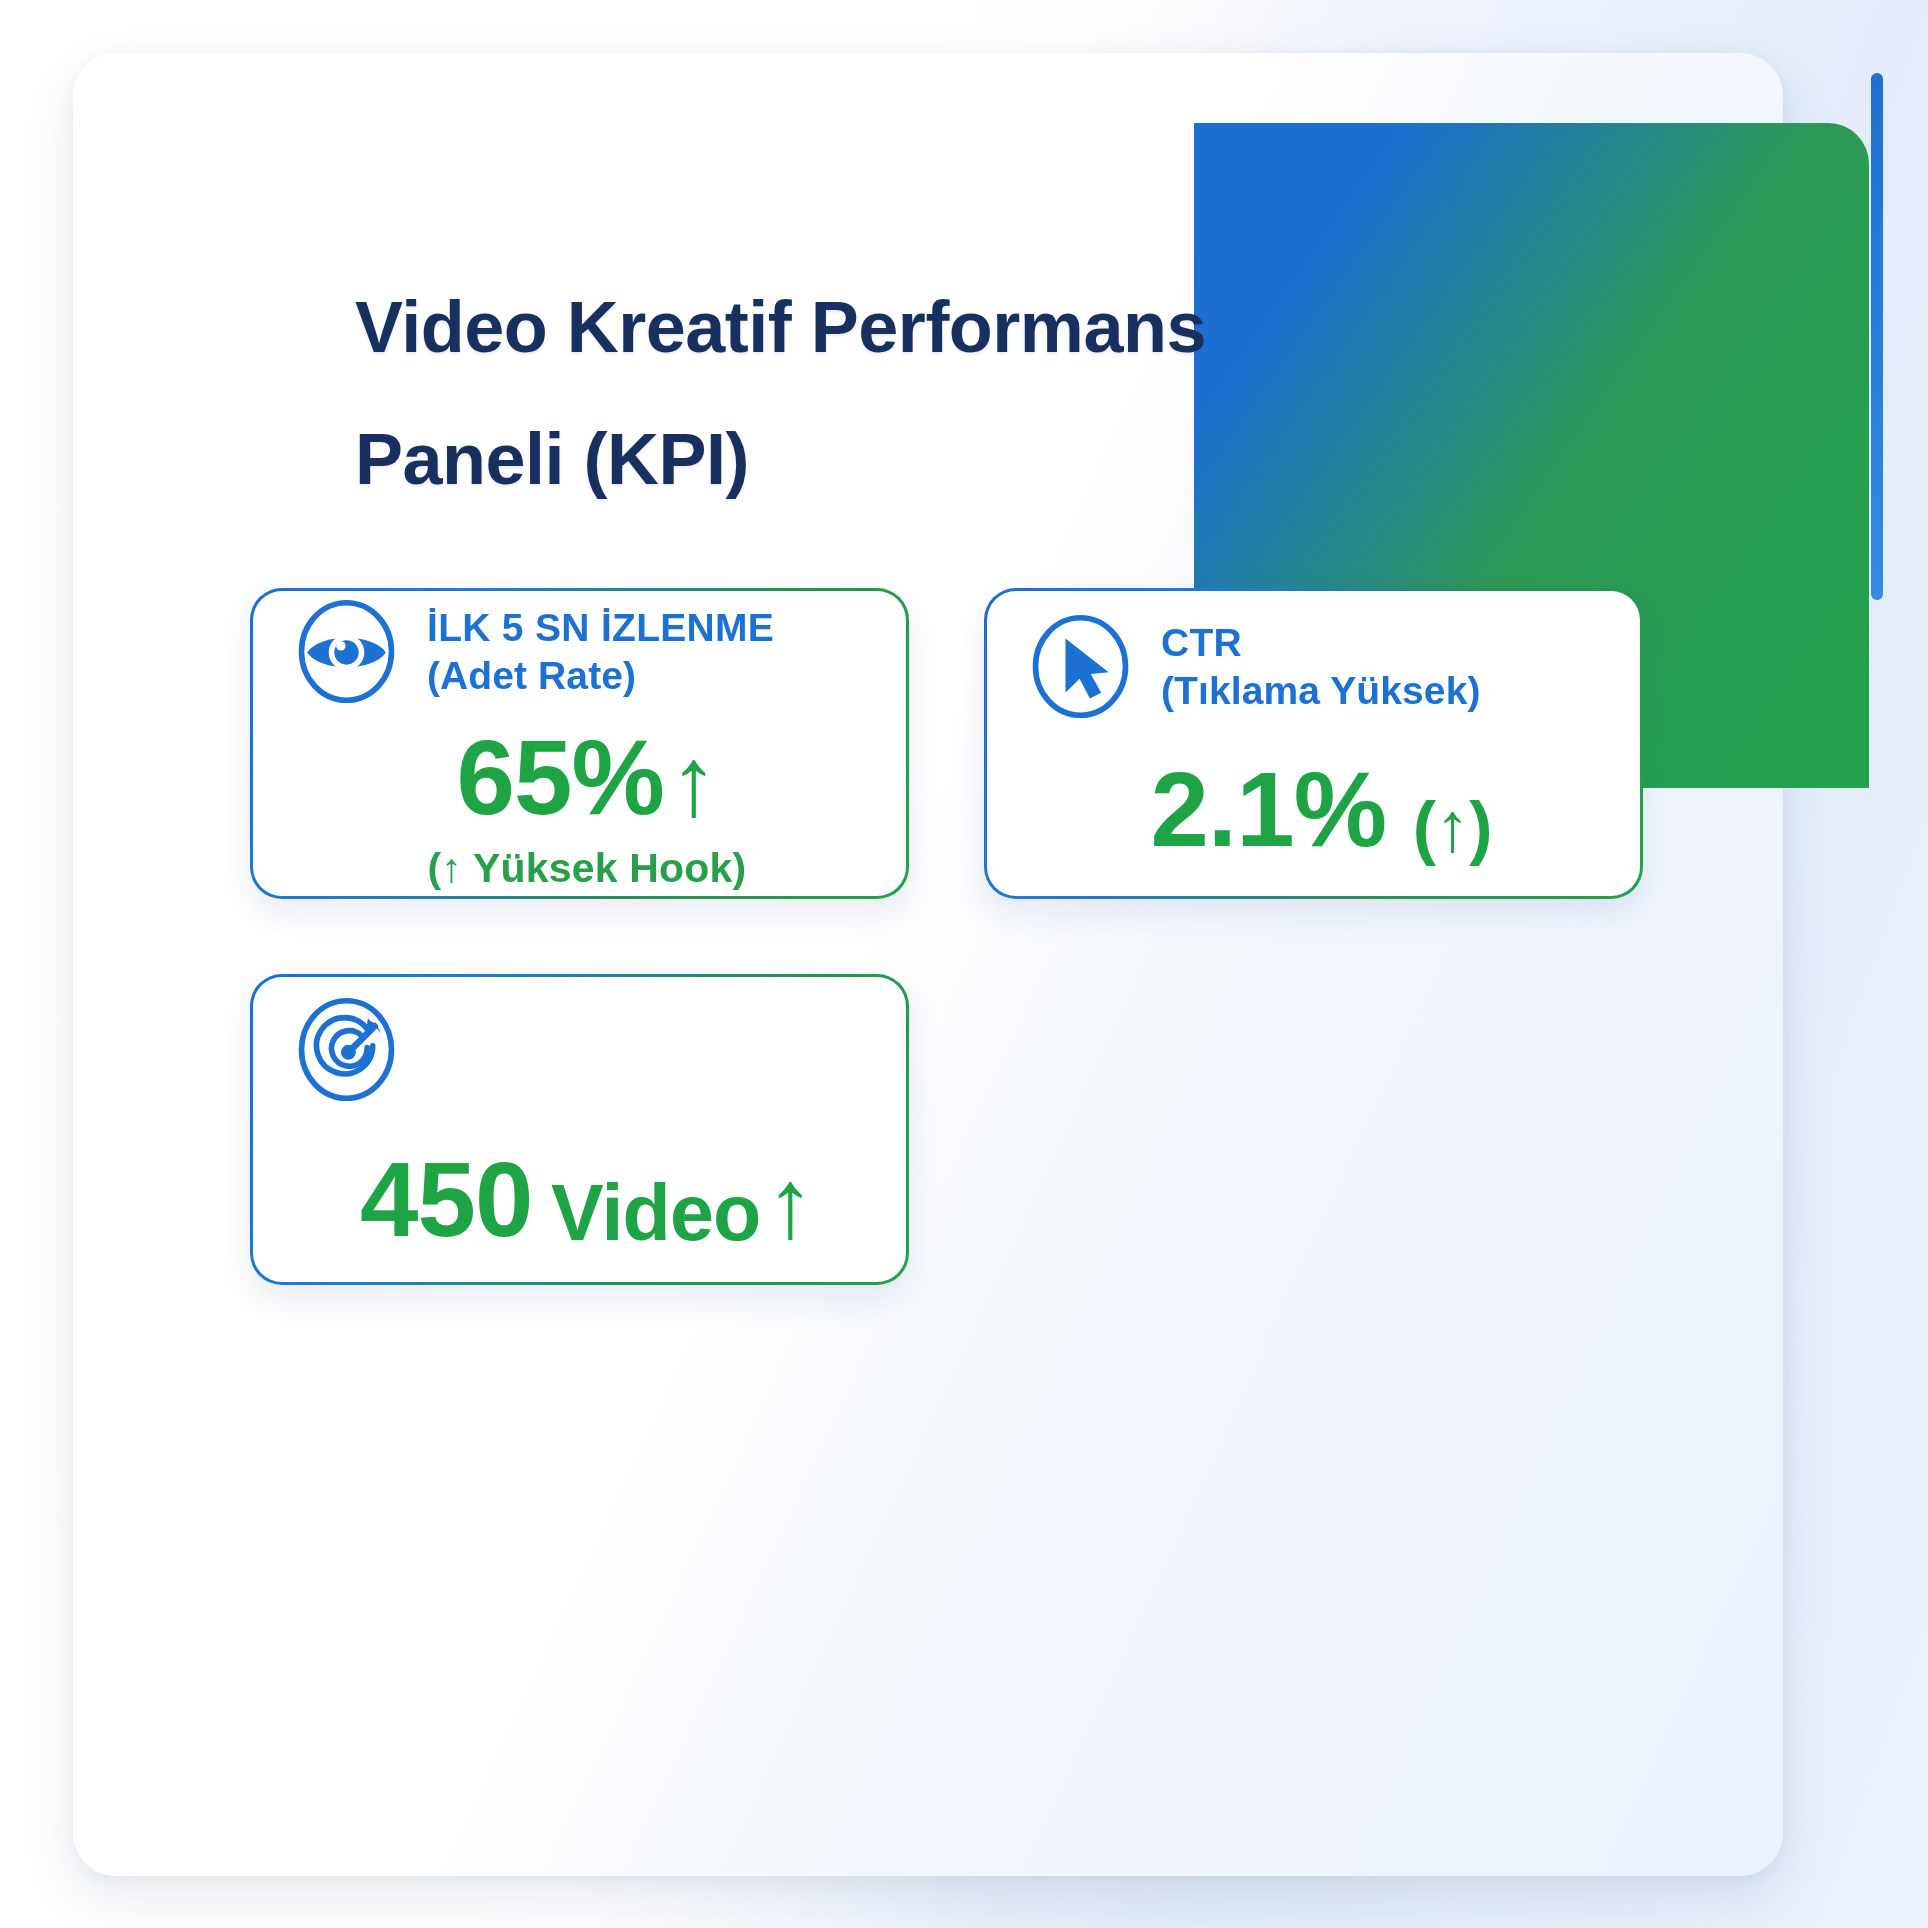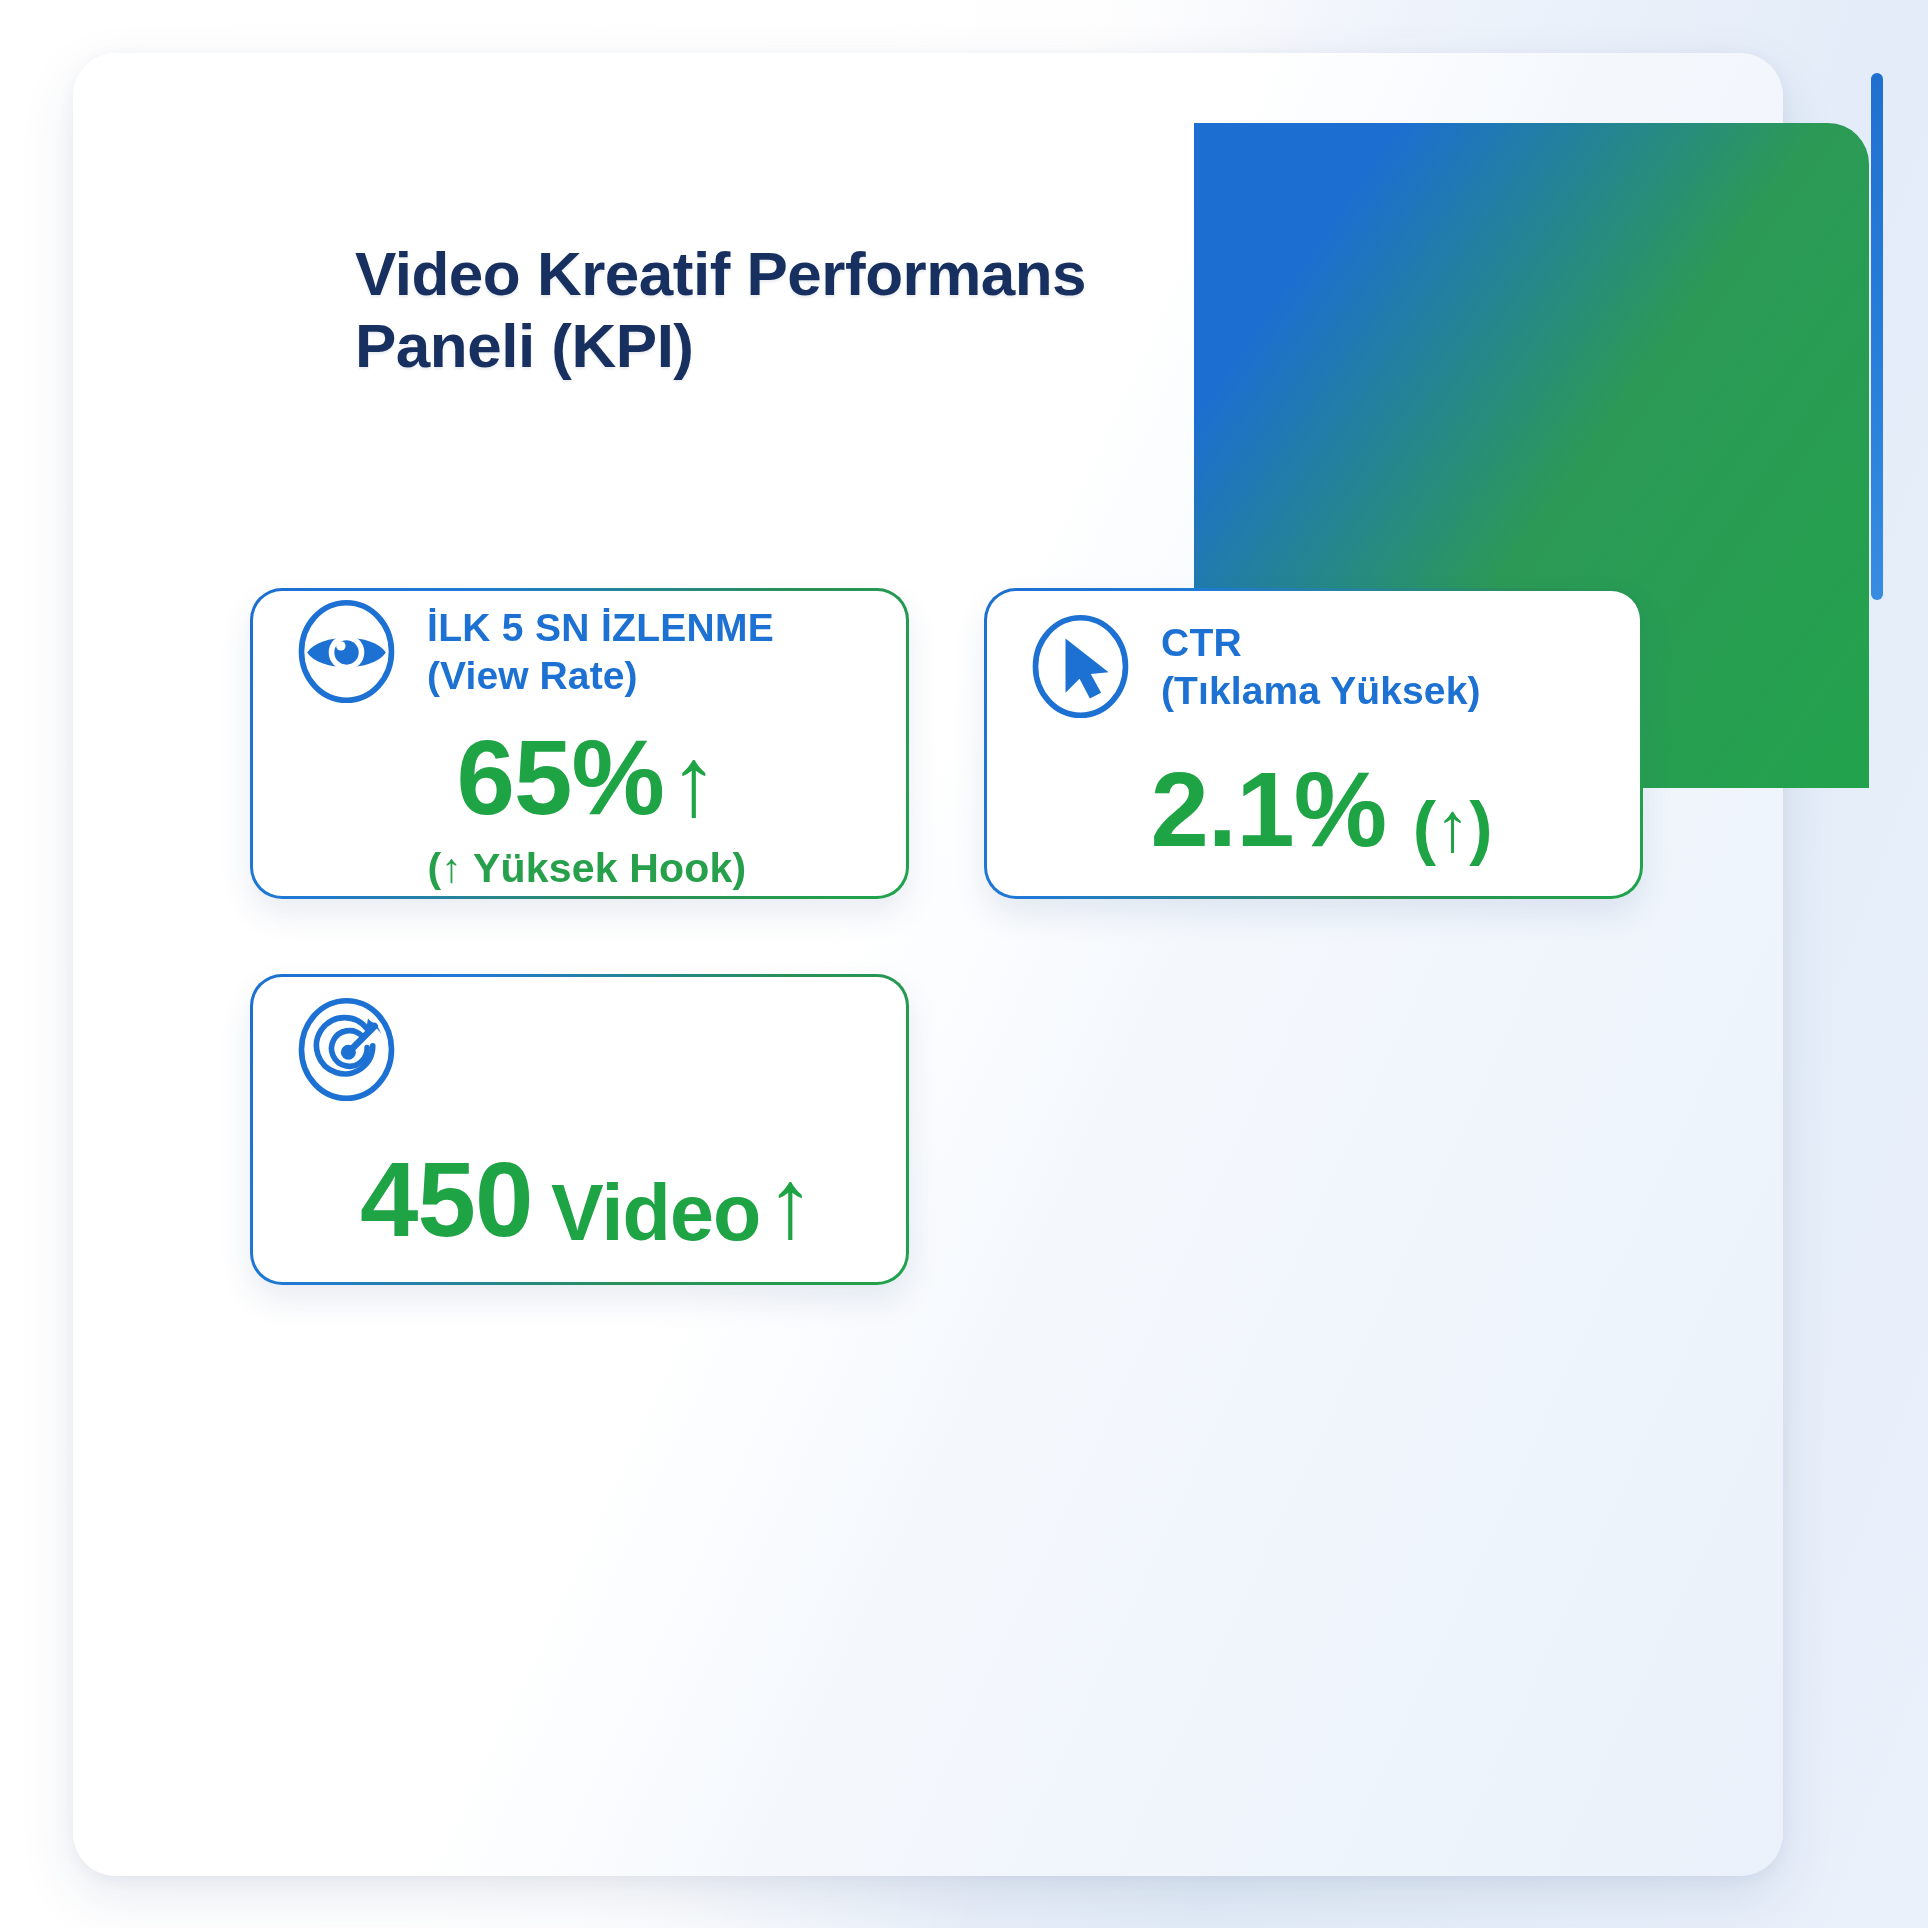--- a/index.html
+++ b/index.html
@@ -76,26 +76,27 @@
   }
 
   
   .title-wrap {
     position: absolute;
     left: 282px;
     top: 185px;
     width: 1375px;
   }
   .title-line {
-    font-size: 62px;
+    font-size: 72px;
     line-height: 1.16;
     font-weight: 700;
     color: #17305F;
     letter-spacing: -0.5px;
     text-shadow: 0 1.9px 2.8px rgba(23,48,95,0.10);
+    margin-top: 48px;
   }
 
   
   .grid {
     position: absolute;
     left: 177px;
     top: 535px;
     width: 1394px;
     display: grid;
     grid-template-columns: 659px 659px;
@@ -220,21 +221,21 @@
               <svg width="105" height="105" viewBox="0 0 112 112" fill="none">
                 <ellipse cx="56" cy="56" rx="48" ry="52" stroke="#1C71D2" stroke-width="6"></ellipse>
                 <path d="M14 57 C28 36, 84 36, 98 57 C84 78, 28 78, 14 57 Z" fill="#1C71D2"></path>
                 <circle cx="56" cy="57" r="19" fill="#ffffff"></circle>
                 <circle cx="56" cy="57" r="13" fill="#1C71D2"></circle>
                 <circle cx="50" cy="50" r="5" fill="#ffffff"></circle>
               </svg>
             </span>
             <span class="card-label">
               <span>İLK 5 SN İZLENME</span><br>
-              <span class="sub">(View Rate)</span>
+              <span class="sub">(Adet Rate)</span>
             </span>
           </div>
           <div class="card-value green">
             <span>65%</span>
               <span class="arrow">↑</span>
           </div>
           <div class="card-note">(↑ Yüksek Hook)</div>
         </div>
       </div>
 

